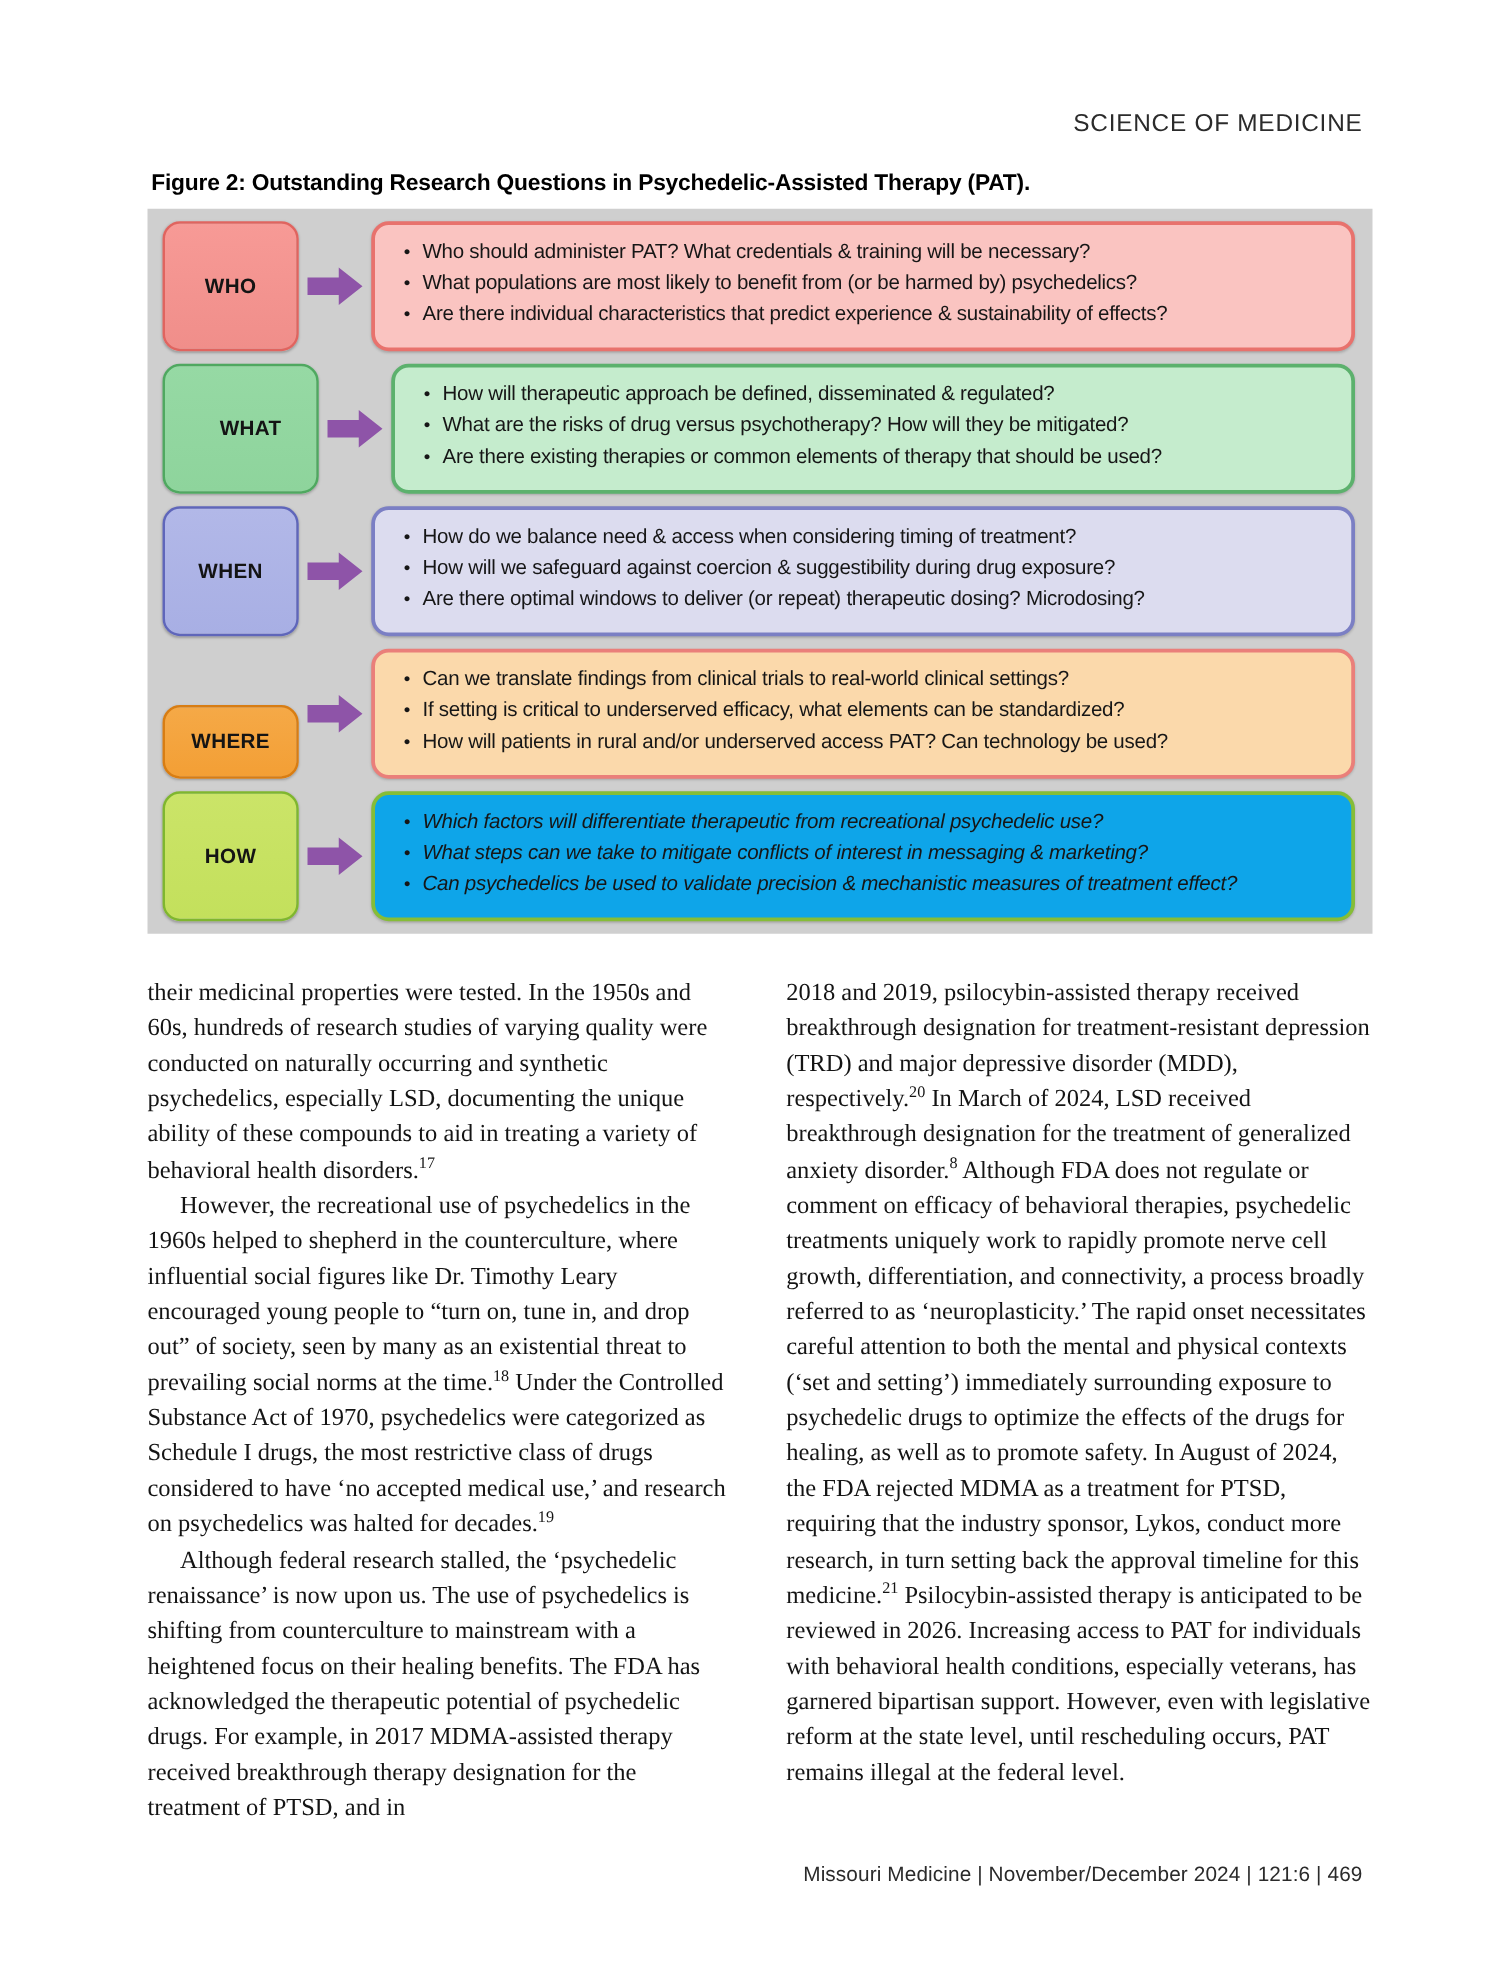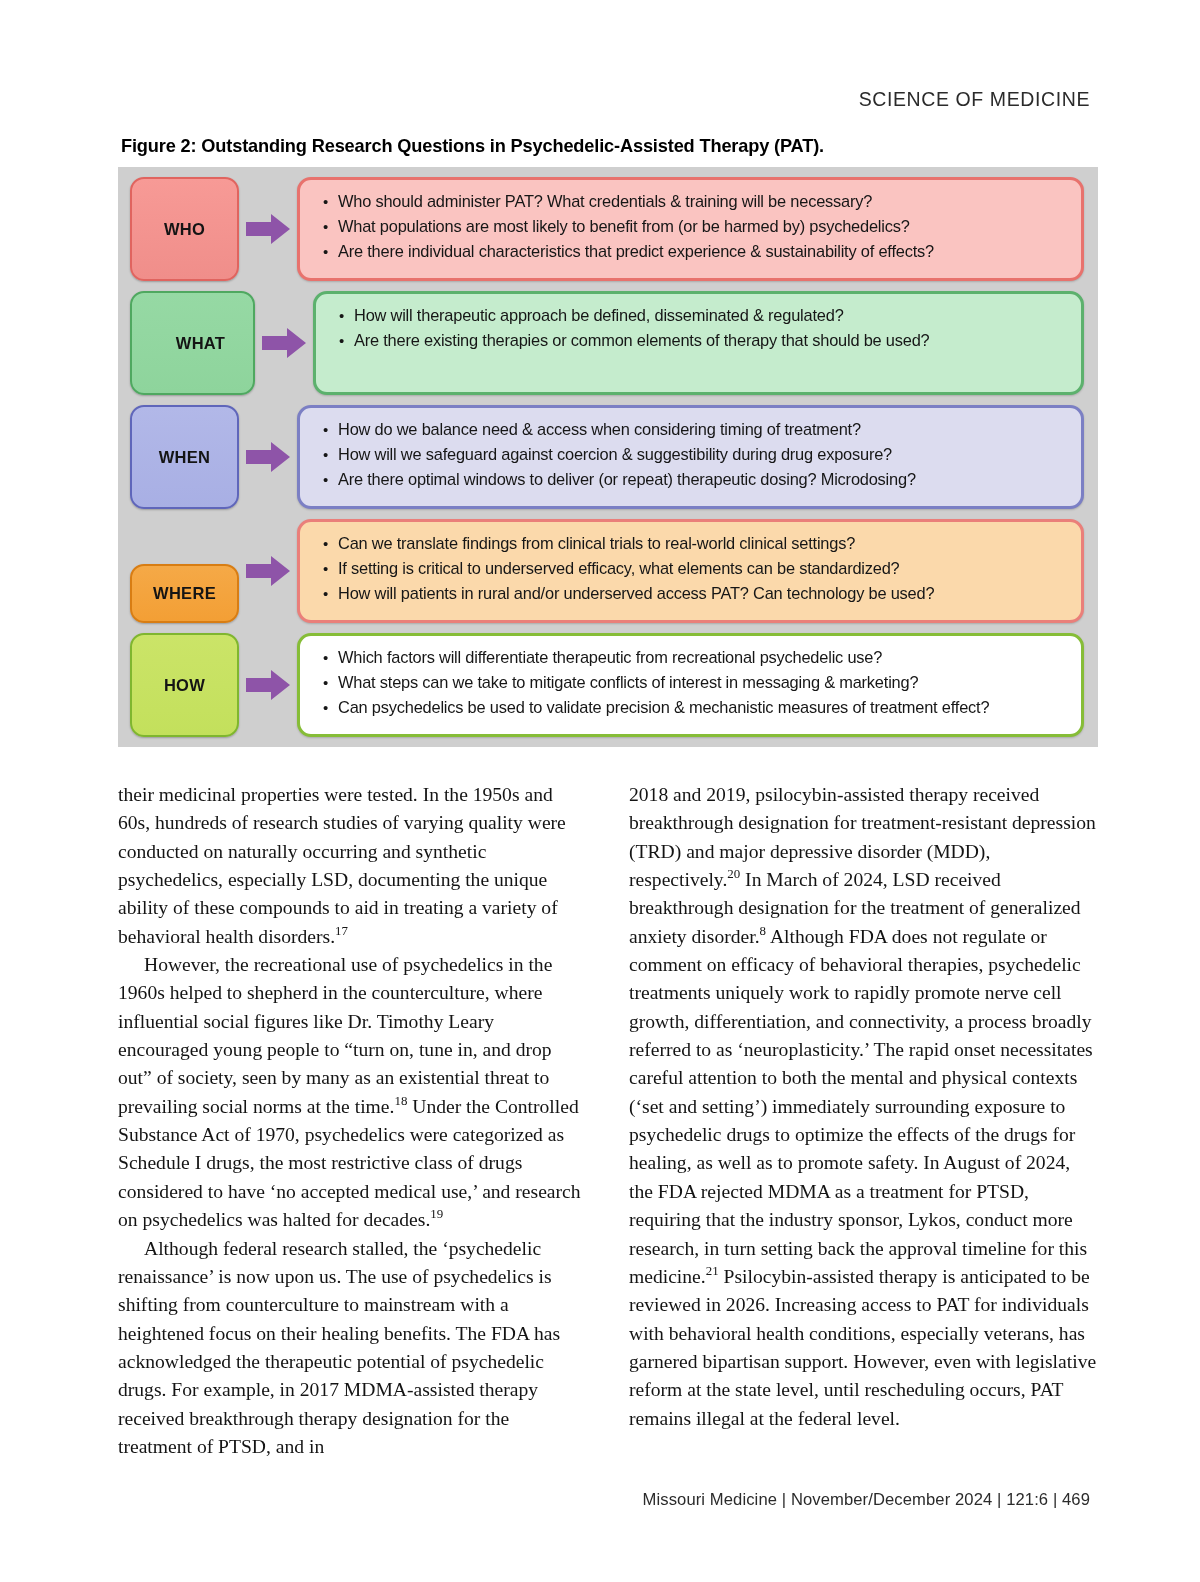--- a/index.html
+++ b/index.html
@@ -132,21 +132,21 @@
   .row-what .fig-label  { background: linear-gradient(180deg,#96d9a4,#8ed49c); border-color: #4fa860; padding-left: 16px; }
   .row-what .fig-content{ background: #c5eccd; border-color: #5cb16d; }
 
   .row-when .fig-label  { background: linear-gradient(180deg,#b2b8e8,#a8afe4); border-color: #5f66ba; }
   .row-when .fig-content{ background: #dcdcef; border-color: #7b7fc4; }
 
   .row-where .fig-label  { background: linear-gradient(180deg,#f5a947,#f39f35); border-color: #d87d13; margin-top: 45px; }
   .row-where .fig-content{ background: #fbd9ab; border-color: #ea7f7a; }
 
   .row-how .fig-label  { background: linear-gradient(180deg,#cbe468,#c3e05c); border-color: #7fb62f; }
-  .row-how .fig-content{ background: #ffffff; border-color: #86bd37; }
+  .row-how .fig-content{ background: #0ea5e9; border-color: #86bd37; font-style: italic; }
 
   
   .columns {
     position: absolute;
     top: 781px;
     left: 118px;
     width: 980px;
     display: flex;
     gap: 42px;
   }
@@ -209,20 +209,21 @@
   <div class="fig-row row-what">
     <div class="fig-label">WHAT</div>
     <div class="fig-arrow">
       <svg width="48" height="36" viewBox="0 0 48 36" aria-hidden="true">
         <path d="M2 11 H27 V3 L46 18 L27 33 V25 H2 Z" fill="#8e54a8"></path>
       </svg>
     </div>
     <div class="fig-content">
       <ul>
         <li>How will therapeutic approach be defined, disseminated &amp; regulated?</li>
+        <li>What are the risks of drug versus psychotherapy? How will they be mitigated?</li>
         <li>Are there existing therapies or common elements of therapy that should be used?</li>
       </ul>
     </div>
   </div>
 
   <div class="fig-row row-when">
     <div class="fig-label">WHEN</div>
     <div class="fig-arrow">
       <svg width="48" height="36" viewBox="0 0 48 36" aria-hidden="true">
         <path d="M2 11 H27 V3 L46 18 L27 33 V25 H2 Z" fill="#8e54a8"></path>

